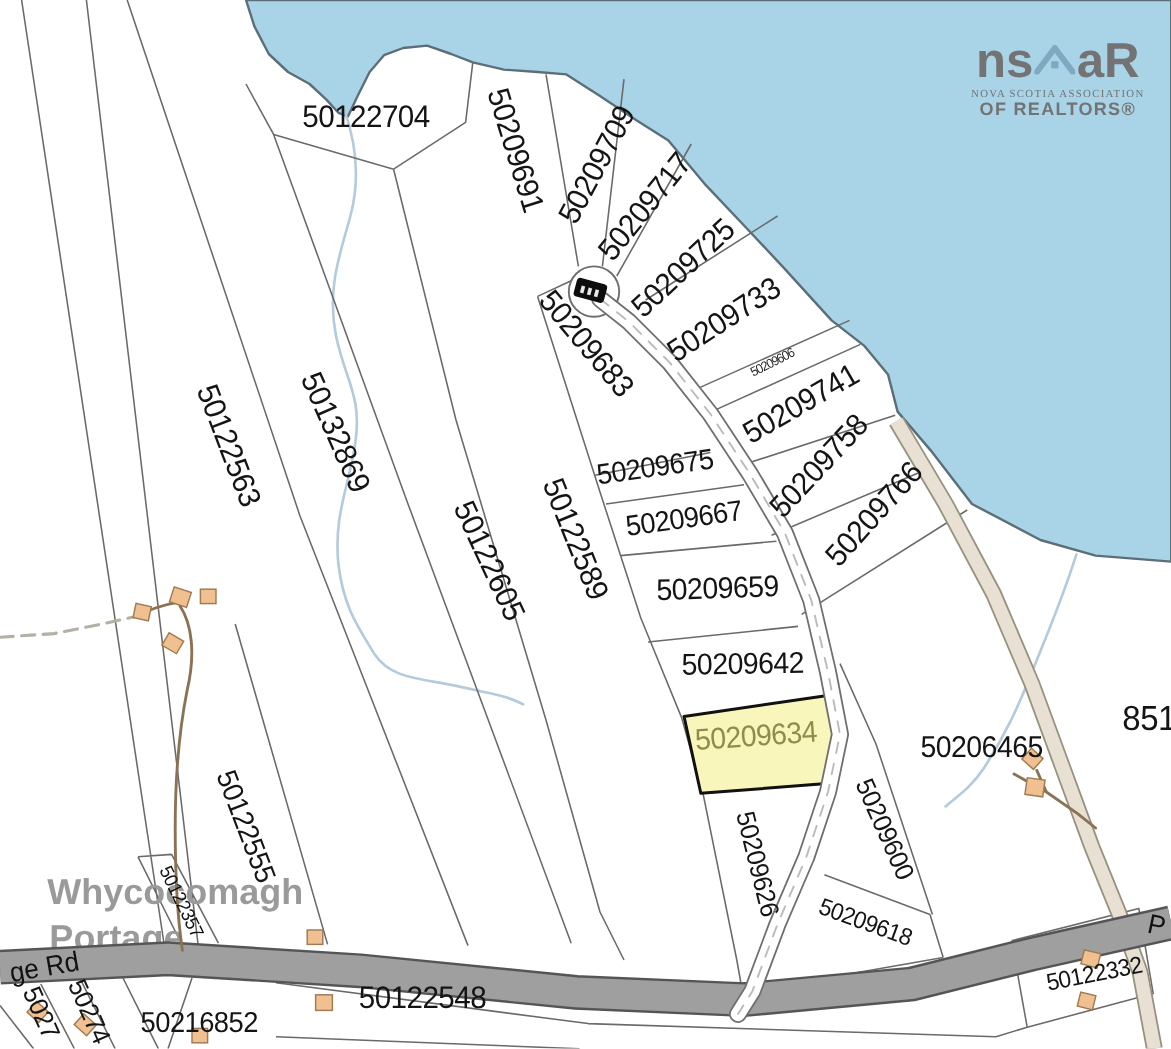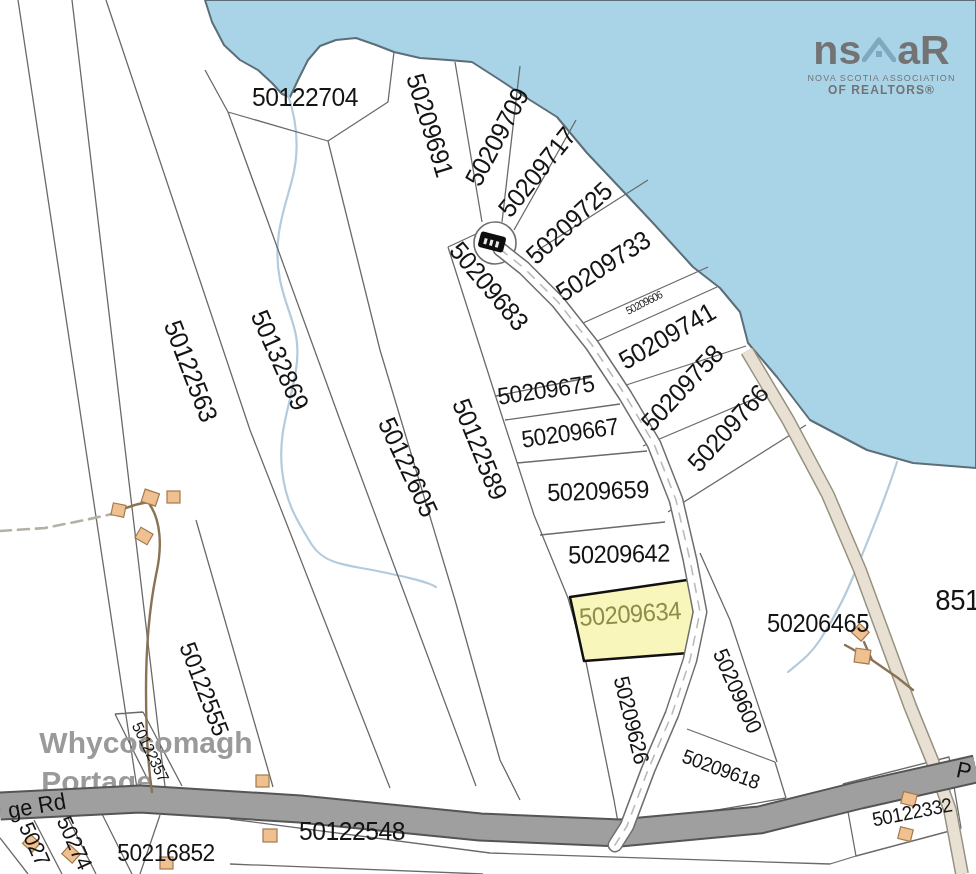--- a/index.html
+++ b/index.html
@@ -19,22 +19,22 @@
   .lbl.tiny{color:#2a2a2a;letter-spacing:-1px;}
   #logo{
     position:absolute;left:794px;top:30px;width:175px;text-align:center;
     color:#737373;user-select:none;
   }
   #logo .letters{
     display:flex;align-items:flex-end;justify-content:center;
     font-size:41px;font-weight:bold;line-height:0.9;letter-spacing:0px;
   }
   #logo .roof{display:inline-block;margin:0 1px 2px 1px;}
-  #logo .tag1{font-size:9px;letter-spacing:1.1px;margin-top:4px;font-weight:400;}
-  #logo .tag2{font-size:12px;letter-spacing:1.1px;font-weight:bold;}
+  #logo .tag1{font-size:9px;letter-spacing:1.1px;margin-top:4px;font-weight:400;font-family:Liberation Serif, serif;}
+  #logo .tag2{font-size:15px;letter-spacing:1.1px;font-weight:bold;}
   #shield{
     position:absolute;left:479px;top:234px;width:26px;height:16px;
     background:#0d0d0d;border-radius:3px;transform:rotate(15deg);
   }
   #shield i{
     position:absolute;left:5px;top:6px;width:3px;height:6px;background:#e8e8e8;
     box-shadow:6px 0 0 #e8e8e8,12px 0 0 #e8e8e8;
   }
 </style>
 </head>

